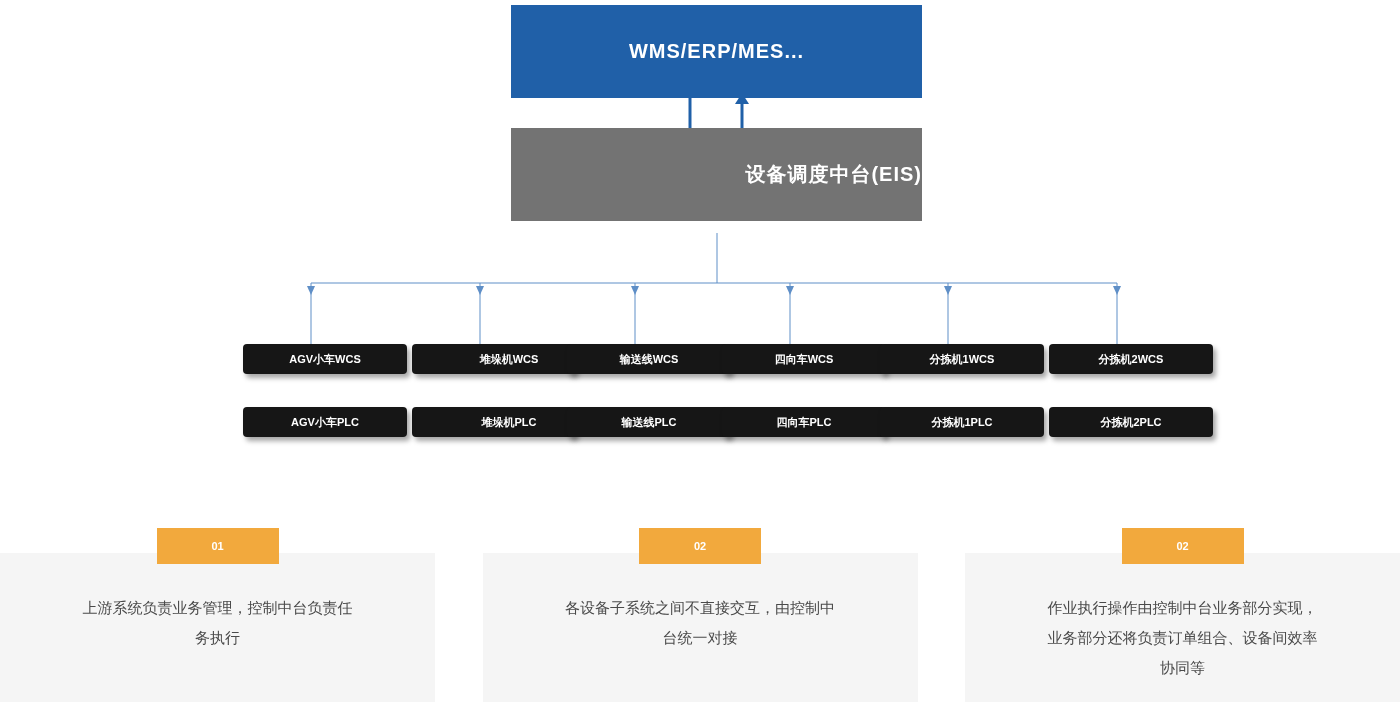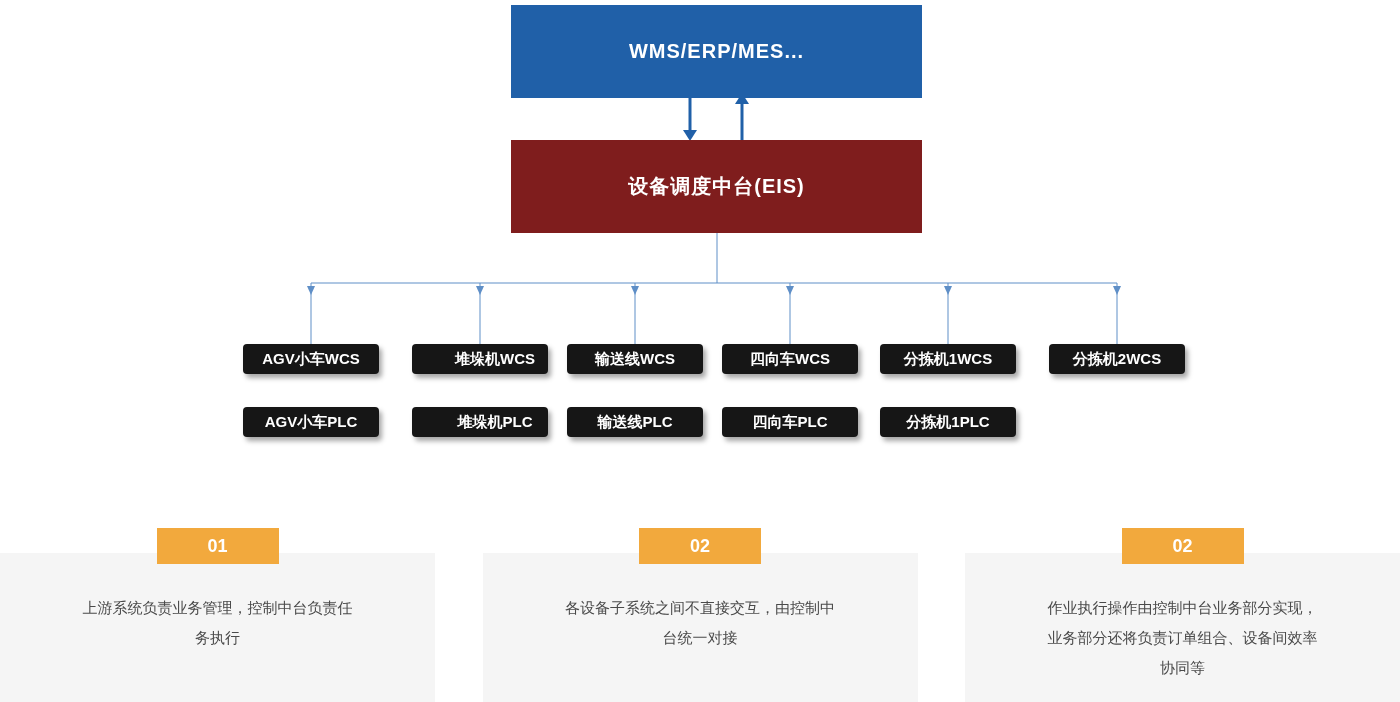--- a/index.html
+++ b/index.html
@@ -24,29 +24,29 @@
     height: 93px;
     display: flex;
     align-items: center;
     justify-content: center;
     color: #ffffff;
     font-size: 20px;
     font-weight: bold;
     letter-spacing: 1px;
   }
   .big-box.blue { top: 5px; background: #2060A8; }
-  .big-box.orange { top: 140px; background: #7f1d1d; }
+  .big-box.orange { top: 128px; background: #737373; justify-content: flex-end; }
   .black-box {
     position: absolute;
-    width: 136px;
+    width: 164px;
     height: 30px;
     background: #161616;
     border-radius: 4px;
     color: #ffffff;
-    font-size: 15px;
+    font-size: 11px;
     font-weight: bold;
     display: flex;
     align-items: center;
     justify-content: center;
     box-shadow: 3px 4px 5px rgba(0,0,0,0.35);
     white-space: nowrap;
   }
   .row-wcs { top: 344px; }
   .row-plc { top: 407px; }
   .col0 { left: 243px; }
@@ -73,21 +73,21 @@
   }
   .note-badge {
     position: absolute;
     top: -25px;
     left: 50%;
     transform: translateX(-50%);
     width: 122px;
     height: 36px;
     background: #F2A93D;
     color: #ffffff;
-    font-size: 18px;
+    font-size: 11px;
     font-weight: bold;
     display: flex;
     align-items: center;
     justify-content: center;
   }
   .note-text {
     width: 284px;
     margin: 0 auto;
     text-align: center;
     font-size: 15px;
@@ -141,20 +141,21 @@
   <div class="black-box row-wcs col2">输送线WCS</div>
   <div class="black-box row-wcs col3">四向车WCS</div>
   <div class="black-box row-wcs col4">分拣机1WCS</div>
   <div class="black-box row-wcs col5">分拣机2WCS</div>
 
   <div class="black-box row-plc col1">堆垛机PLC</div>
   <div class="black-box row-plc col0">AGV小车PLC</div>
   <div class="black-box row-plc col2">输送线PLC</div>
   <div class="black-box row-plc col3">四向车PLC</div>
   <div class="black-box row-plc col4">分拣机1PLC</div>
+  <div class="black-box row-plc col5">分拣机2PLC</div>
 
   <div class="notes">
     <div class="note-card">
       <div class="note-badge">01</div>
       <p class="note-text">上游系统负责业务管理，控制中台负责任务执行</p>
     </div>
     <div class="note-card">
       <div class="note-badge">02</div>
       <p class="note-text">各设备子系统之间不直接交互，由控制中台统一对接</p>
     </div>

